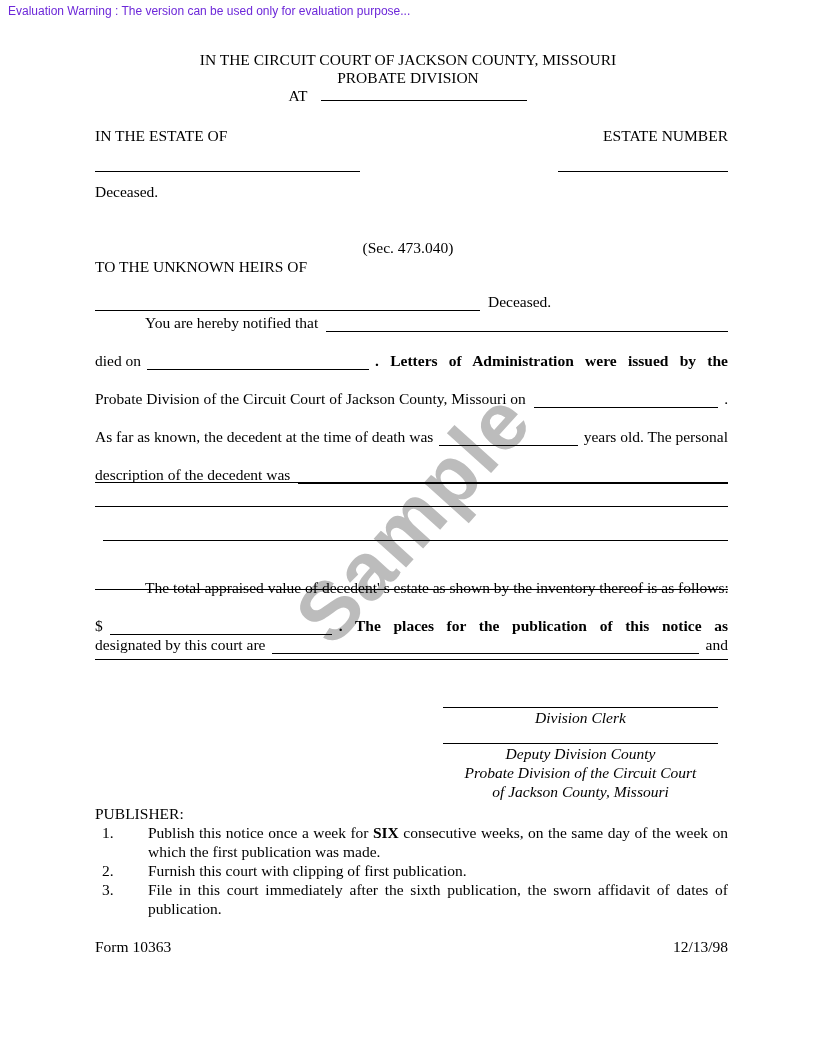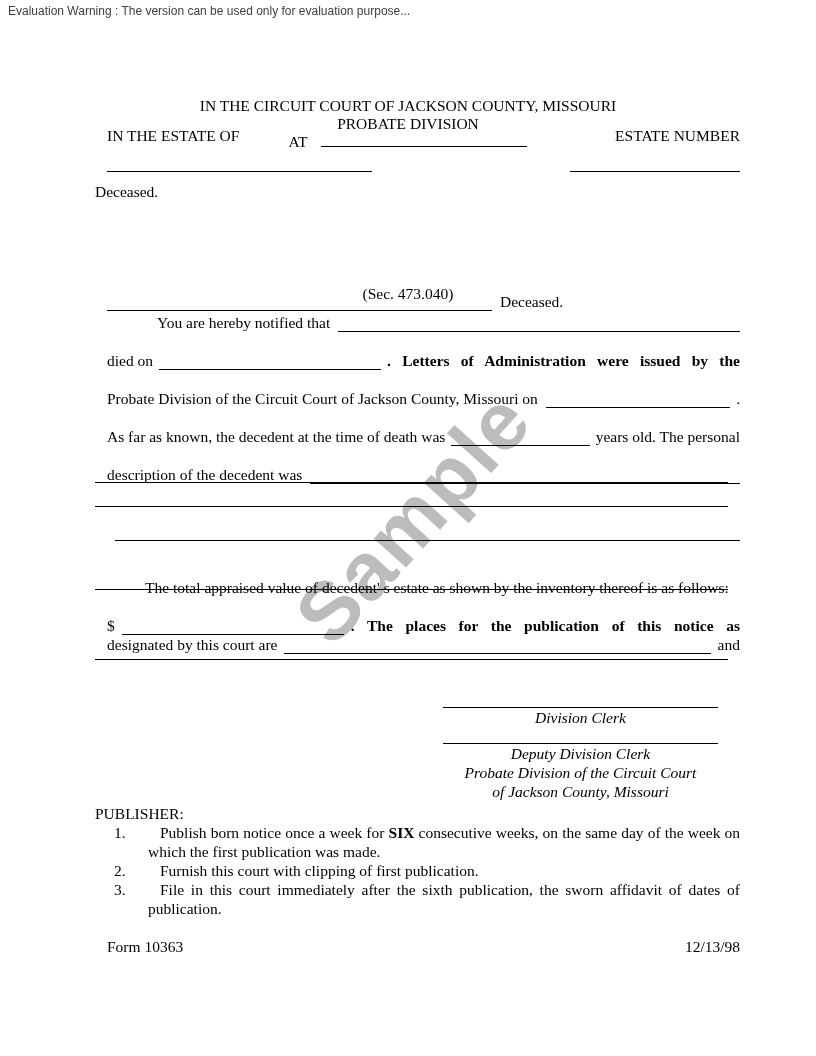--- a/index.html
+++ b/index.html
@@ -2,30 +2,30 @@
 <html><head>
 <meta charset="utf-8">
 <style>
   html,body{margin:0;padding:0;background:#ffffff;}
   .page{
     position:relative;width:816px;height:1056px;background:#ffffff;overflow:hidden;
     font-family:"Liberation Serif",serif;font-size:15.5px;color:#000;
   }
   .warn{
     position:absolute;left:8px;top:4px;z-index:2;
-    font-family:"Liberation Sans",sans-serif;font-size:12px;color:#404040;white-space:nowrap;
+    font-family:"Liberation Sans",sans-serif;font-size:12px;color:#6d28d9;white-space:nowrap;
   }
   .watermark{
     position:absolute;left:262px;top:472px;width:300px;z-index:0;text-align:center;
     transform:rotate(-48deg);transform-origin:center;
     font-family:"Liberation Sans",sans-serif;font-weight:bold;font-size:82px;color:#bcbcbc;
     letter-spacing:2px;user-select:none;
   }
-  .center{position:absolute;left:0;width:816px;text-align:center;z-index:1;line-height:19px;white-space:nowrap;margin-top:46px;}
-  .row{position:absolute;left:107px;width:633px;display:flex;z-index:1;line-height:19px;white-space:nowrap;}
+  .center{position:absolute;left:0;width:816px;text-align:center;z-index:1;line-height:19px;white-space:nowrap;}
+  .row{position:absolute;left:95px;width:633px;display:flex;z-index:1;line-height:19px;white-space:nowrap;}
   .abs{position:absolute;z-index:1;line-height:19px;white-space:nowrap;}
   .bl{border-bottom:1.5px solid #000;display:inline-block;}
   .grow{flex:1 1 auto;font-weight:bold;}
   .hr{position:absolute;left:95px;width:633px;border-bottom:1.5px solid #000;z-index:1;}
   .bold{font-weight:bold;}
   .jlast{text-align:justify;text-align-last:justify;white-space:normal;}
   .sigblock{position:absolute;left:443px;width:275px;z-index:1;text-align:center;line-height:19px;font-style:italic;}
   .sigline{border-bottom:1.5px solid #000;height:12px;}
   .num{width:53px;padding-left:7px;box-sizing:border-box;flex:0 0 auto;}
   .itext{flex:1 1 auto;}  .ml8{margin-left:8px;}  .mx6{margin:0 6px;}  .mx7{margin:0 7px;}
@@ -50,20 +50,21 @@
     <span>IN THE ESTATE OF</span>
     <span>ESTATE NUMBER</span>
   </div>
   <div class="row sb" style="top:158px;height:14px">
     <span class="bl" style="width:265px"></span>
     <span class="bl" style="width:170px"></span>
   </div>
   <div class="abs" style="left:95px;top:182px">Deceased.</div>
 
   <div class="center" style="top:238px">(Sec. 473.040)</div>
+  <div class="abs" style="left:95px;top:257px">TO THE UNKNOWN HEIRS OF</div>
 
   <div class="row" style="top:292px">
     <span class="bl" style="width:385px"></span>
     <span class="ml8">Deceased.</span>
   </div>
 
   <div class="row" style="top:313px;padding-left:50px;width:583px">
     <span>You are hereby notified that</span>
     <span class="bl grow ml8"></span>
   </div>
@@ -111,30 +112,30 @@
     <span>and</span>
   </div>
   <div class="hr" style="top:659px"></div>
 
   <div class="sigblock" style="top:695px">
     <div class="sigline"></div>
     <div>Division Clerk</div>
   </div>
   <div class="sigblock" style="top:731px">
     <div class="sigline"></div>
-    <div>Deputy Division Clerk</div>
+    <div>Deputy Division County</div>
     <div>Probate Division of the Circuit Court</div>
     <div>of Jackson County, Missouri</div>
   </div>
 
   <div class="abs" style="left:95px;top:804px">PUBLISHER:</div>
 
   <div class="row" style="top:823px">
     <span class="num">1.</span>
-    <span class="itext jlast"><span>Publish born notice once a week for</span> <span class="bold">SIX</span> <span>consecutive weeks, on the same day of the week on</span></span>
+    <span class="itext jlast"><span>Publish this notice once a week for</span> <span class="bold">SIX</span> <span>consecutive weeks, on the same day of the week on</span></span>
   </div>
   <div class="abs" style="left:148px;top:842px">which the first publication was made.</div>
 
   <div class="row" style="top:861px">
     <span class="num">2.</span>
     <span class="itext">Furnish this court with clipping of first publication.</span>
   </div>
 
   <div class="row" style="top:880px">
     <span class="num">3.</span>

